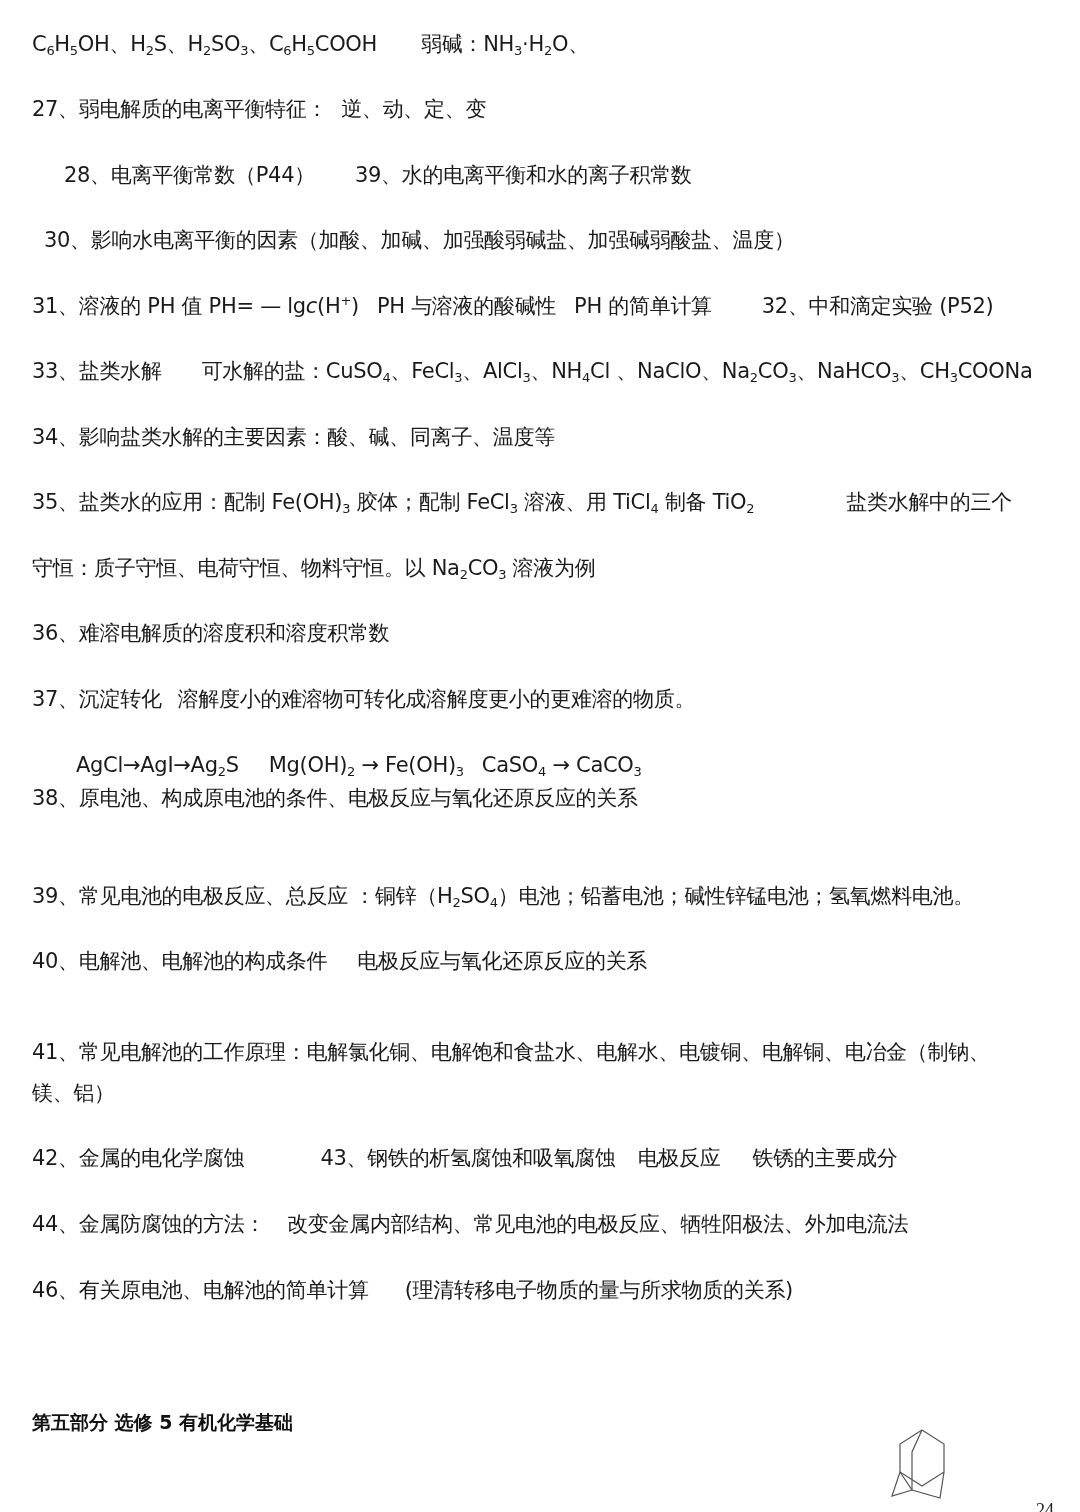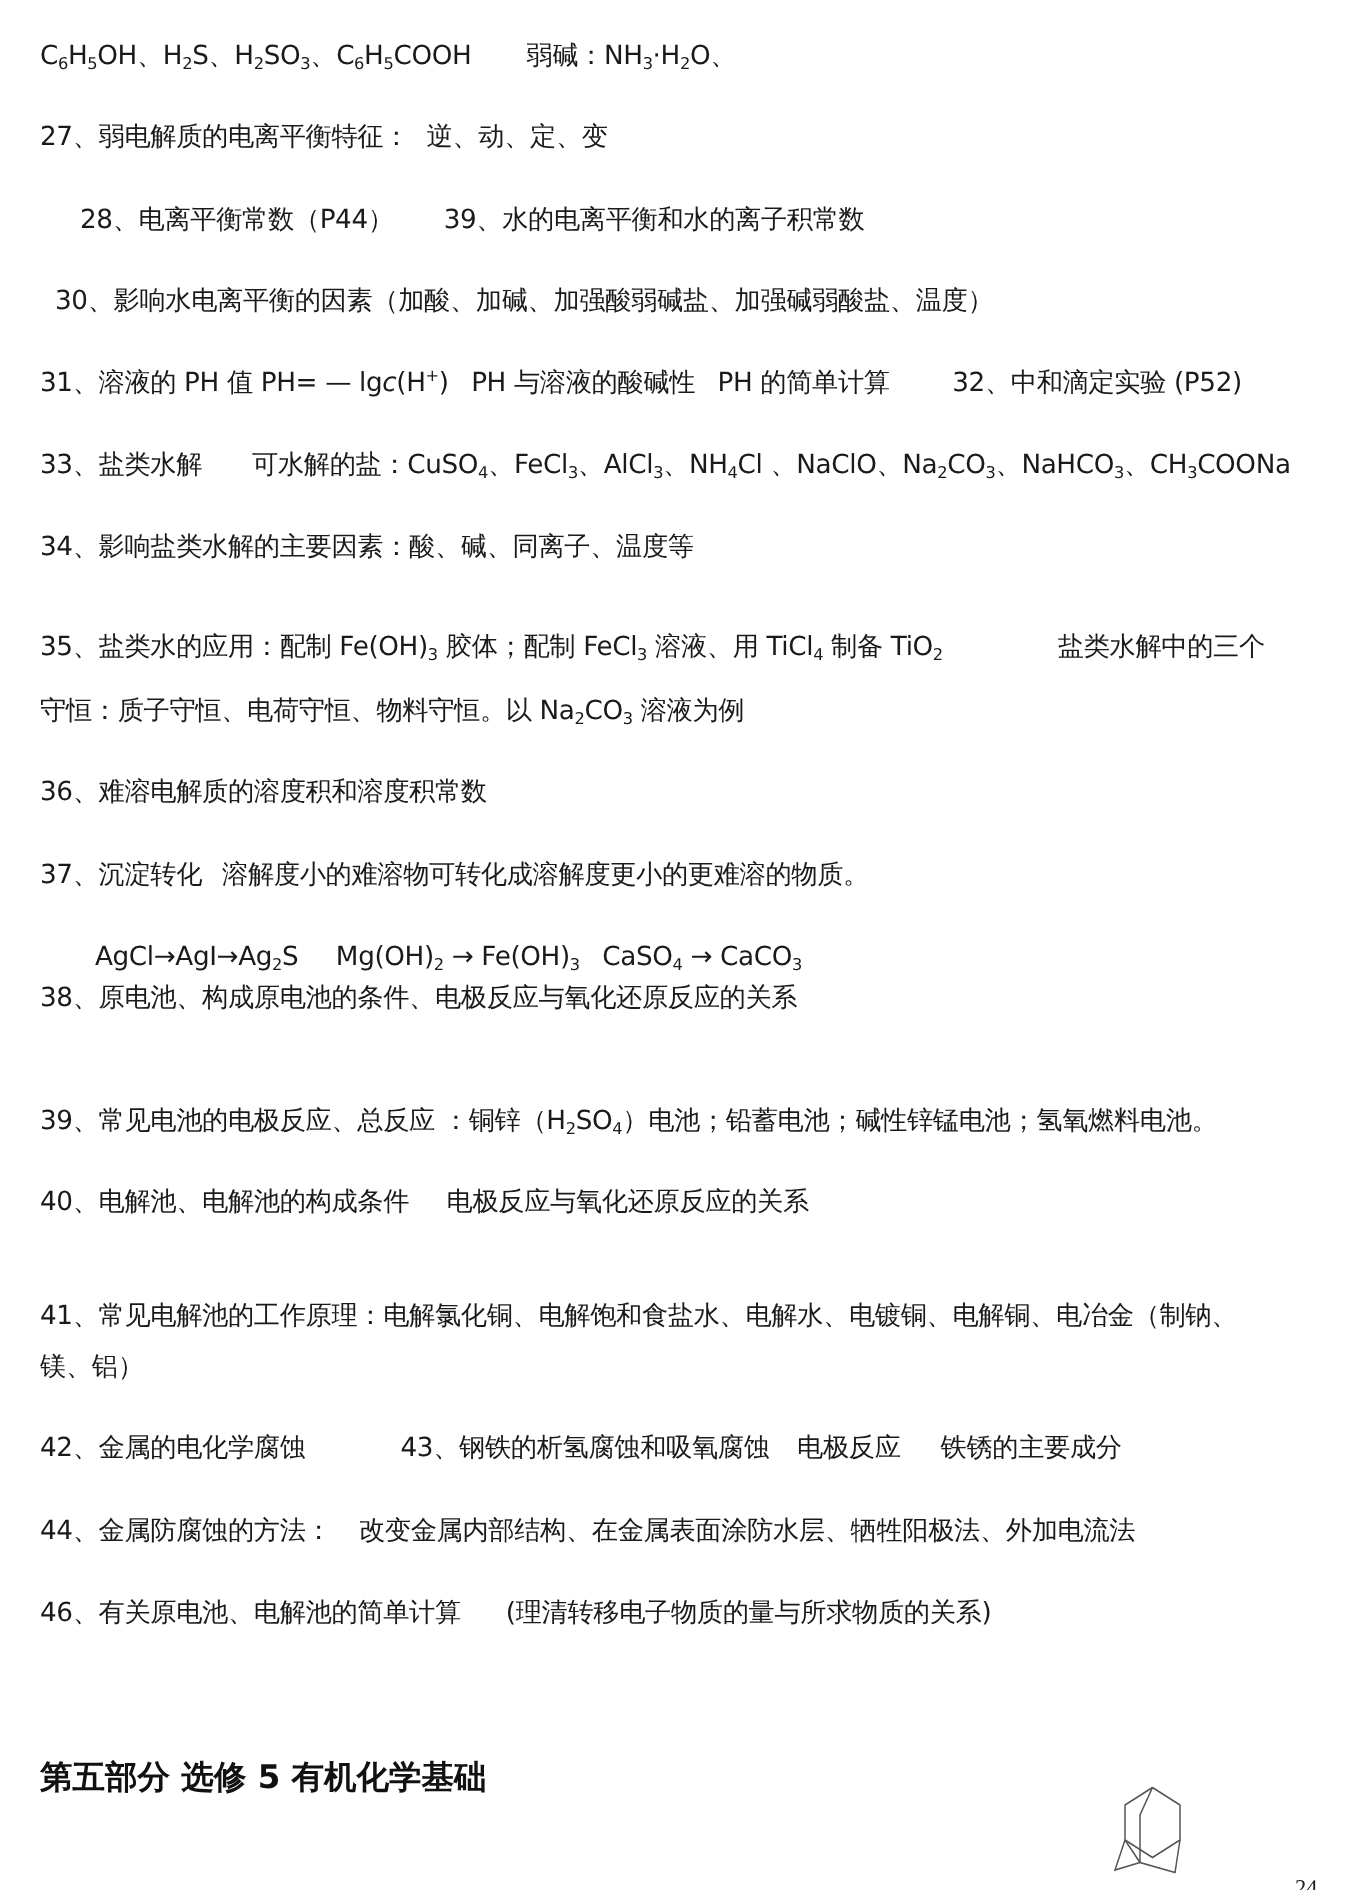--- a/index.html
+++ b/index.html
@@ -27,21 +27,21 @@
     .seg { display: inline; }
     .gap { display: inline-block; }
     sub, sup { font-size: 13px; line-height: 0; }
     sub { vertical-align: -4px; }
     sup { vertical-align: 8px; }
     .italic { font-style: italic; }
     .heading {
       position: absolute;
       left: 32px;
       top: 1407px;
-      font-size: 26px;
+      font-size: 19px;
       font-weight: bold;
       line-height: 30px;
       white-space: nowrap;
       color: #111;
     }
     .adamantane {
       position: absolute;
       left: 890px;
       top: 1428px;
       width: 70px;
@@ -62,32 +62,32 @@
 
 <div id="page">
   <div id="lines">
       <div class="line" style="top: 29px;"><span class="seg">C</span><sub>6</sub><span class="seg">H</span><sub>5</sub><span class="seg">OH、H</span><sub>2</sub><span class="seg">S、H</span><sub>2</sub><span class="seg">SO</span><sub>3</sub><span class="seg">、C</span><sub>6</sub><span class="seg">H</span><sub>5</sub><span class="seg">COOH</span><span class="gap" style="width: 44px;"></span><span class="seg">弱碱：NH</span><sub>3</sub><span class="seg">·H</span><sub>2</sub><span class="seg">O、</span></div>
       <div class="line" style="top: 94px;"><span class="seg">27、弱电解质的电离平衡特征：</span><span class="gap" style="width: 14px;"></span><span class="seg">逆、动、定、变</span></div>
       <div class="line" style="top: 160px; margin-left: 32px;"><span class="seg">28、电离平衡常数（P44）</span><span class="gap" style="width: 40px;"></span><span class="seg">39、水的电离平衡和水的离子积常数</span></div>
       <div class="line" style="top: 225px; margin-left: 12px;"><span class="seg">30、影响水电离平衡的因素（加酸、加碱、加强酸弱碱盐、加强碱弱酸盐、温度）</span></div>
       <div class="line" style="top: 291px;"><span class="seg">31、溶液的 PH 值  PH= — lg</span><span class="seg italic">c</span><span class="seg">(H</span><sup>+</sup><span class="seg">)</span><span class="gap" style="width: 18px;"></span><span class="seg">PH 与溶液的酸碱性</span><span class="gap" style="width: 18px;"></span><span class="seg">PH 的简单计算</span><span class="gap" style="width: 50px;"></span><span class="seg">32、中和滴定实验 (P52)</span></div>
       <div class="line" style="top: 356px;"><span class="seg">33、盐类水解</span><span class="gap" style="width: 40px;"></span><span class="seg">可水解的盐：CuSO</span><sub>4</sub><span class="seg">、FeCl</span><sub>3</sub><span class="seg">、AlCl</span><sub>3</sub><span class="seg">、NH</span><sub>4</sub><span class="seg">Cl 、NaClO、Na</span><sub>2</sub><span class="seg">CO</span><sub>3</sub><span class="seg">、NaHCO</span><sub>3</sub><span class="seg">、CH</span><sub>3</sub><span class="seg">COONa</span></div>
       <div class="line" style="top: 422px;"><span class="seg">34、影响盐类水解的主要因素：酸、碱、同离子、温度等</span></div>
-      <div class="line" style="top: 502px;"><span class="seg">35、盐类水的应用：配制 Fe(OH)</span><sub>3</sub><span class="seg"> 胶体；配制 FeCl</span><sub>3</sub><span class="seg"> 溶液、用 TiCl</span><sub>4</sub><span class="seg"> 制备 TiO</span><sub>2</sub><span class="gap" style="width: 92px;"></span><span class="seg">盐类水解中的三个</span></div>
+      <div class="line" style="top: 487px;"><span class="seg">35、盐类水的应用：配制 Fe(OH)</span><sub>3</sub><span class="seg"> 胶体；配制 FeCl</span><sub>3</sub><span class="seg"> 溶液、用 TiCl</span><sub>4</sub><span class="seg"> 制备 TiO</span><sub>2</sub><span class="gap" style="width: 92px;"></span><span class="seg">盐类水解中的三个</span></div>
       <div class="line" style="top: 553px;"><span class="seg">守恒：质子守恒、电荷守恒、物料守恒。以 Na</span><sub>2</sub><span class="seg">CO</span><sub>3</sub><span class="seg"> 溶液为例</span></div>
       <div class="line" style="top: 618px;"><span class="seg">36、难溶电解质的溶度积和溶度积常数</span></div>
       <div class="line" style="top: 684px;"><span class="seg">37、沉淀转化</span><span class="gap" style="width: 16px;"></span><span class="seg">溶解度小的难溶物可转化成溶解度更小的更难溶的物质。</span></div>
       <div class="line indent" style="top: 750px;"><span class="seg">AgCl→AgI→Ag</span><sub>2</sub><span class="seg">S</span><span class="gap" style="width: 30px;"></span><span class="seg">Mg(OH)</span><sub>2</sub><span class="seg"> → Fe(OH)</span><sub>3</sub><span class="gap" style="width: 18px;"></span><span class="seg">CaSO</span><sub>4</sub><span class="seg"> → CaCO</span><sub>3</sub></div>
       <div class="line" style="top: 783px;"><span class="seg">38、原电池、构成原电池的条件、电极反应与氧化还原反应的关系</span></div>
       <div class="line" style="top: 881px;"><span class="seg">39、常见电池的电极反应、总反应 ：铜锌（H</span><sub>2</sub><span class="seg">SO</span><sub>4</sub><span class="seg">）电池；铅蓄电池；碱性锌锰电池；氢氧燃料电池。</span></div>
       <div class="line" style="top: 946px;"><span class="seg">40、电解池、电解池的构成条件</span><span class="gap" style="width: 30px;"></span><span class="seg">电极反应与氧化还原反应的关系</span></div>
       <div class="line" style="top: 1012px; margin-top: 25px;"><span class="seg">41、常见电解池的工作原理：电解氯化铜、电解饱和食盐水、电解水、电镀铜、电解铜、电冶金（制钠、</span></div>
       <div class="line" style="top: 1078px;"><span class="seg">镁、铝）</span></div>
       <div class="line" style="top: 1143px;"><span class="seg">42、金属的电化学腐蚀</span><span class="gap" style="width: 76px;"></span><span class="seg">43、钢铁的析氢腐蚀和吸氧腐蚀</span><span class="gap" style="width: 22px;"></span><span class="seg">电极反应</span><span class="gap" style="width: 32px;"></span><span class="seg">铁锈的主要成分</span></div>
-      <div class="line" style="top: 1209px;"><span class="seg">44、金属防腐蚀的方法：</span><span class="gap" style="width: 22px;"></span><span class="seg">改变金属内部结构、在金属表面涂防水层、牺牲阳极法、外加电流法</span></div>
+      <div class="line" style="top: 1209px;"><span class="seg">44、金属防腐蚀的方法：</span><span class="gap" style="width: 22px;"></span><span class="seg">改变金属内部结构、常见电池的电极反应、牺牲阳极法、外加电流法</span></div>
       <div class="line" style="top: 1275px;"><span class="seg">46、有关原电池、电解池的简单计算</span><span class="gap" style="width: 36px;"></span><span class="seg">(理清转移电子物质的量与所求物质的关系)</span></div>
     </div>
 
   <div class="heading">第五部分  选修 5  有机化学基础</div>
 
   <svg class="adamantane" viewBox="0 0 70 84">
     <g fill="none" stroke="#555" stroke-width="1.2">
       <polyline points="32,2 10,16 10,44 32,58 54,44 54,16 32,2"></polyline>
       <polyline points="32,2 22,24 22,62"></polyline>
       <polyline points="10,44 22,62 50,70 54,44"></polyline>

